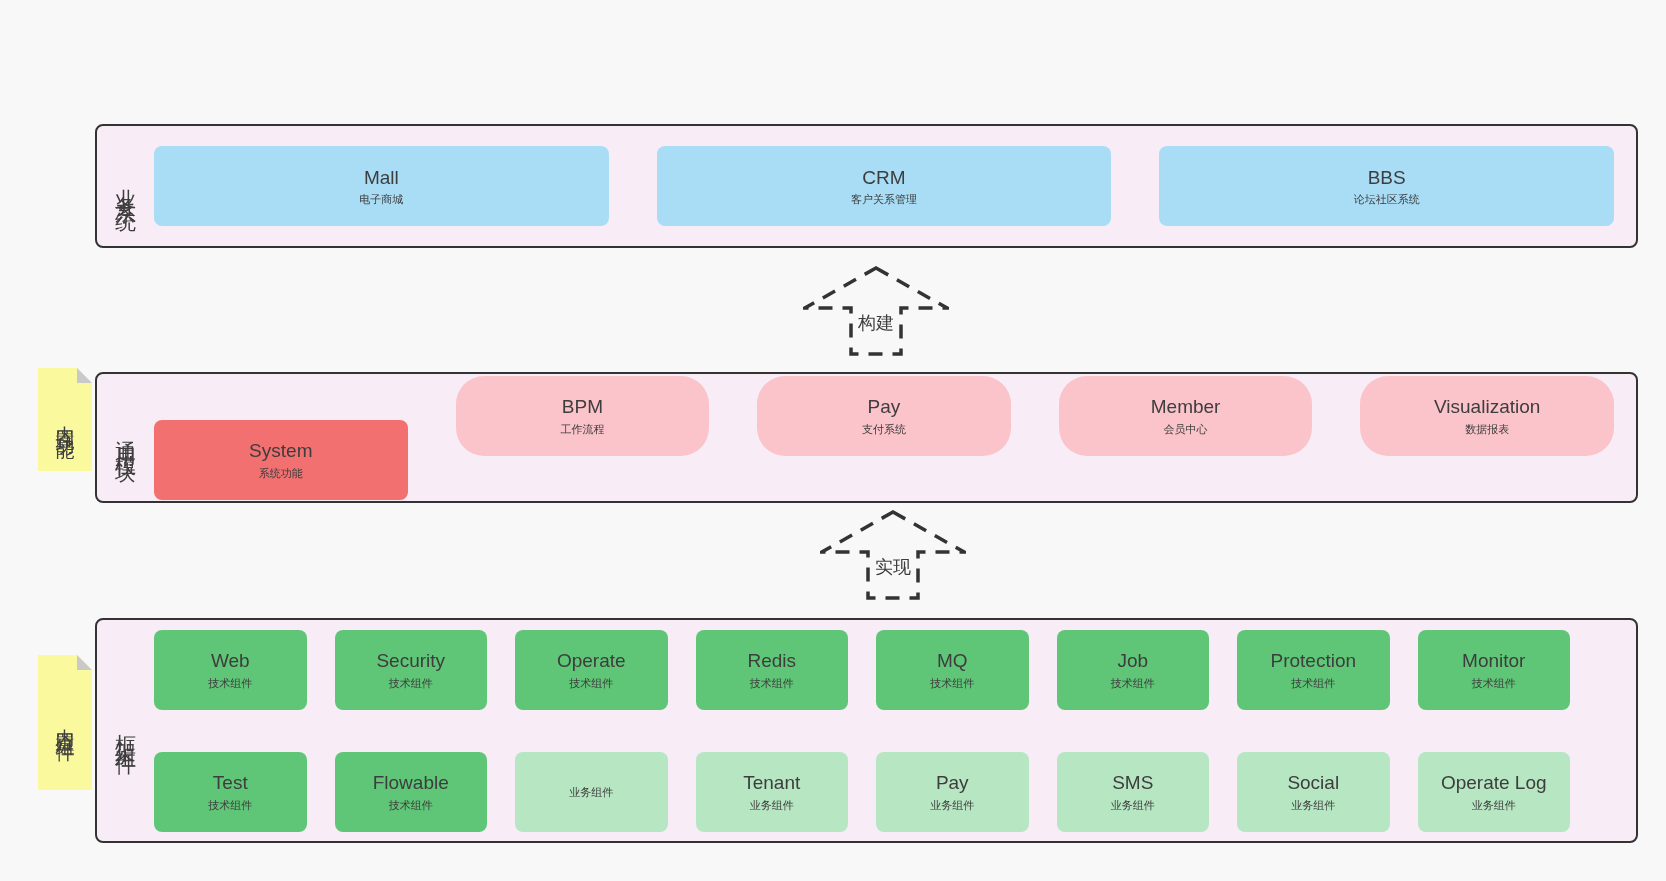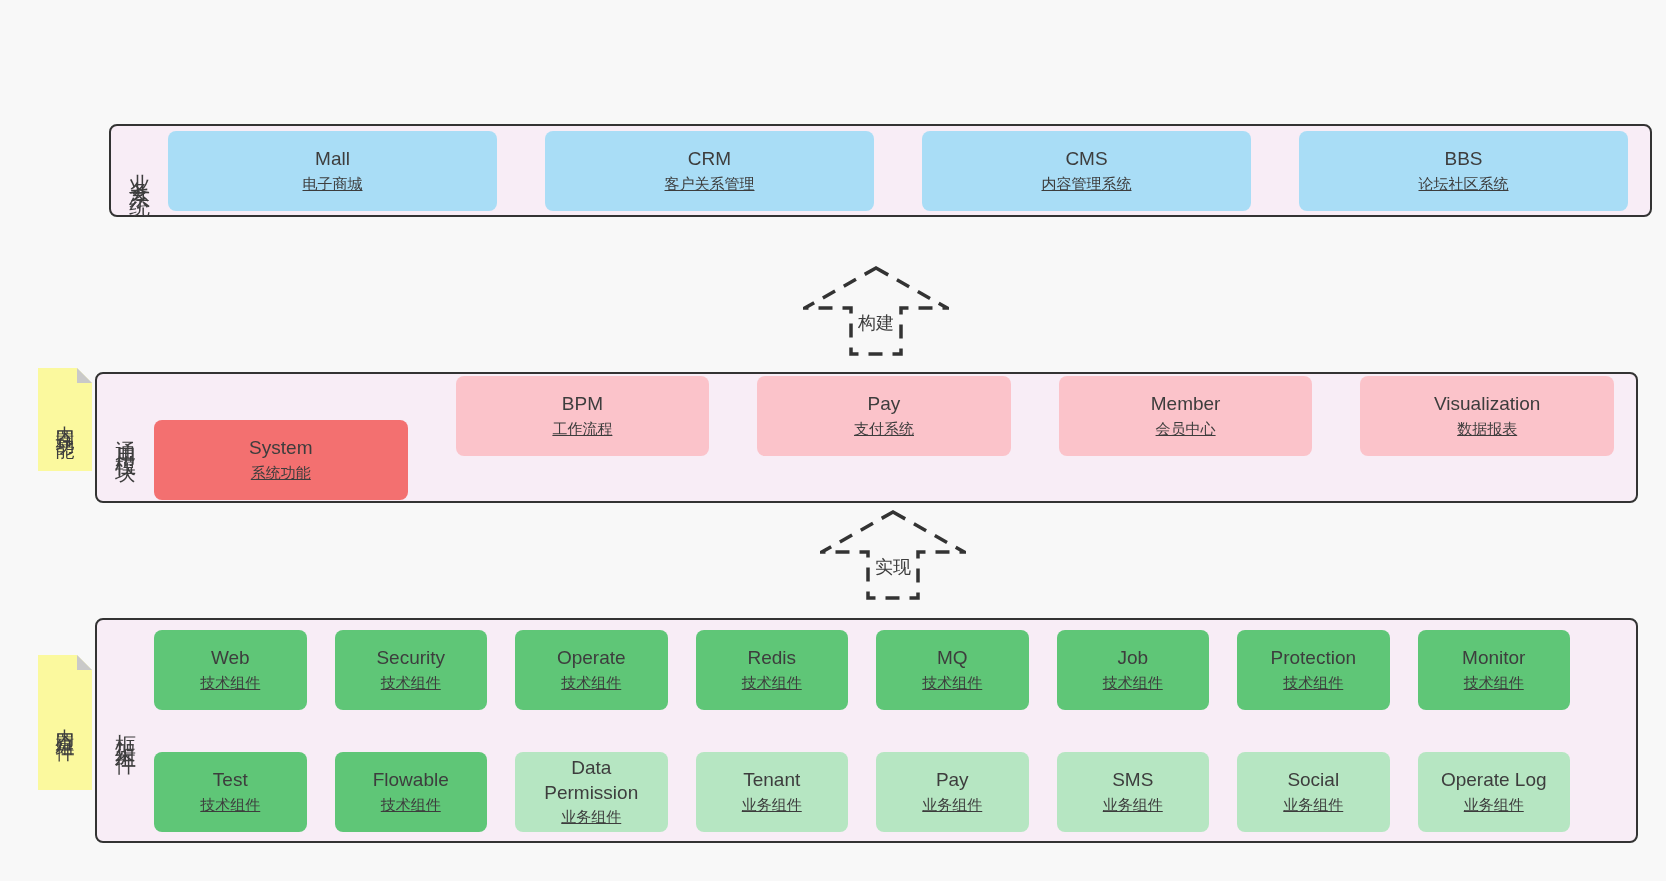--- a/index.html
+++ b/index.html
@@ -12,43 +12,43 @@
     overflow:hidden;
   }
   .panel {
     position:absolute; left:95px; width:1543px;
     background:var(--panel,#f8edf6);
     border:2.5px solid var(--panel_border,#333333);
     border-radius:8px;
     display:flex; align-items:center;
     z-index:2;
   }
-  .panel-1 { top:124px; height:93px;margin-left:14px; }
+  .panel-1 { top:124px; height:124px; }
   .panel-2 { top:372px; height:131px; }
   .panel-3 { top:618px; height:225px; }
 
   .vlabel { width:57px; height:100%; display:flex; align-items:center; justify-content:center; flex:none; }
   .vtext {
     writing-mode:vertical-rl; text-orientation:upright;
     font-size:21px; letter-spacing:7px; color:var(--text,#3d3d3d);
   }
 
   .boxes { flex:1; display:flex; gap:48px; padding-right:22px; }
   .box {
     height:80px; border-radius:8px;
     display:flex; flex-direction:column; align-items:center; justify-content:center;
     text-align:center; line-height:1.3; padding:0 8px;
   }
   .boxes .box { flex:1; }
   .box .en { font-size:19px; }
-  .box .cn { font-size:15px; margin-top:2px;text-decoration:underline; }
+  .box .cn { font-size:11px; margin-top:2px; }
 
   .blue       { background:var(--blue,#a9ddf6); }
   .red        { background:var(--red,#f37070);margin-top:44px; }
-  .pink       { background:var(--pink,#fbc3ca); }
+  .pink       { background:var(--pink,#fbc3ca);border-radius:28px; }
   .green      { background:var(--green,#5fc677); }
   .lightgreen { background:var(--green_light,#b6e6c2); }
 
   .grid { flex:1; display:flex; flex-direction:column; gap:42px; padding-right:66px; }
   .boxrow { display:flex; gap:28px; }
   .boxrow .box { flex:1; }
 
   .note {
     position:absolute; left:38px; width:54px;
     background:var(--yellow,#fbf99e);
@@ -89,24 +89,20 @@
     <div class="boxes">
       <div class="box blue">
         <div class="en">Mall</div>
         <div class="cn">电子商城</div>
       </div>
       <div class="box blue">
         <div class="en">CRM</div>
         <div class="cn">客户关系管理</div>
       </div>
       <div class="box blue">
-        <div class="en">CMS</div>
-        <div class="cn">内容管理系统</div>
-      </div>
-      <div class="box blue">
         <div class="en">BBS</div>
         <div class="cn">论坛社区系统</div>
       </div>
     </div>
   </div>
 
   <div class="arrow arrow-1">
     <svg viewBox="0 0 146 92">
       <polygon points="73,3 144,43 98,43 98,89 48,89 48,43 2,43"></polygon>
     </svg>
@@ -198,21 +194,20 @@
       <div class="boxrow">
         <div class="box green">
           <div class="en">Test</div>
           <div class="cn">技术组件</div>
         </div>
         <div class="box green">
           <div class="en">Flowable</div>
           <div class="cn">技术组件</div>
         </div>
         <div class="box lightgreen">
-          <div class="en">Data Permission</div>
           <div class="cn">业务组件</div>
         </div>
         <div class="box lightgreen">
           <div class="en">Tenant</div>
           <div class="cn">业务组件</div>
         </div>
         <div class="box lightgreen">
           <div class="en">Pay</div>
           <div class="cn">业务组件</div>
         </div>

